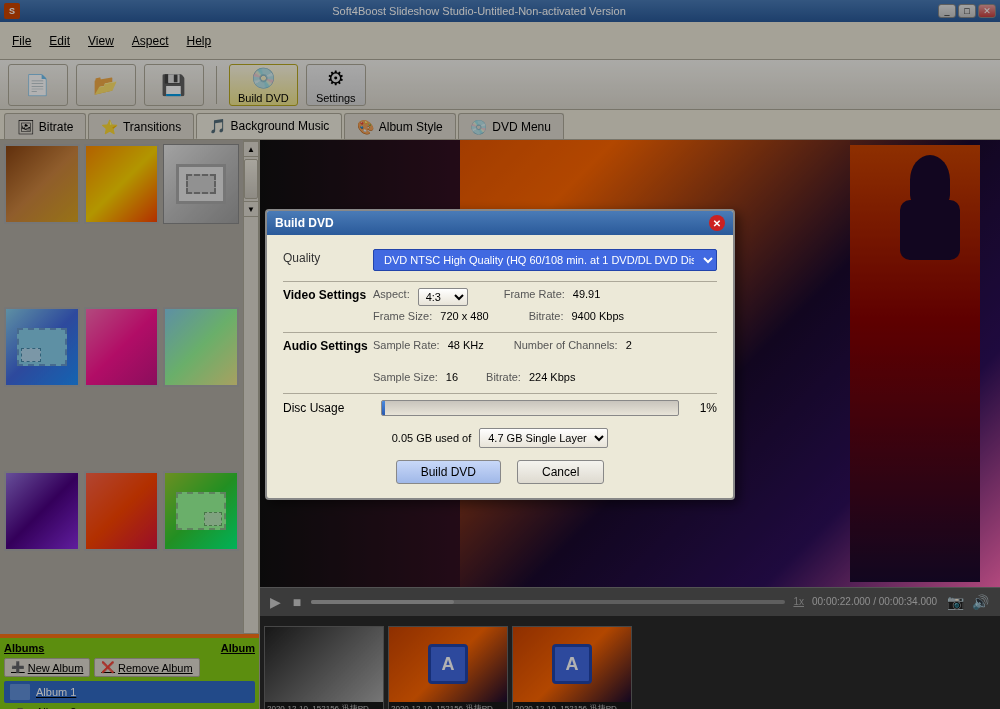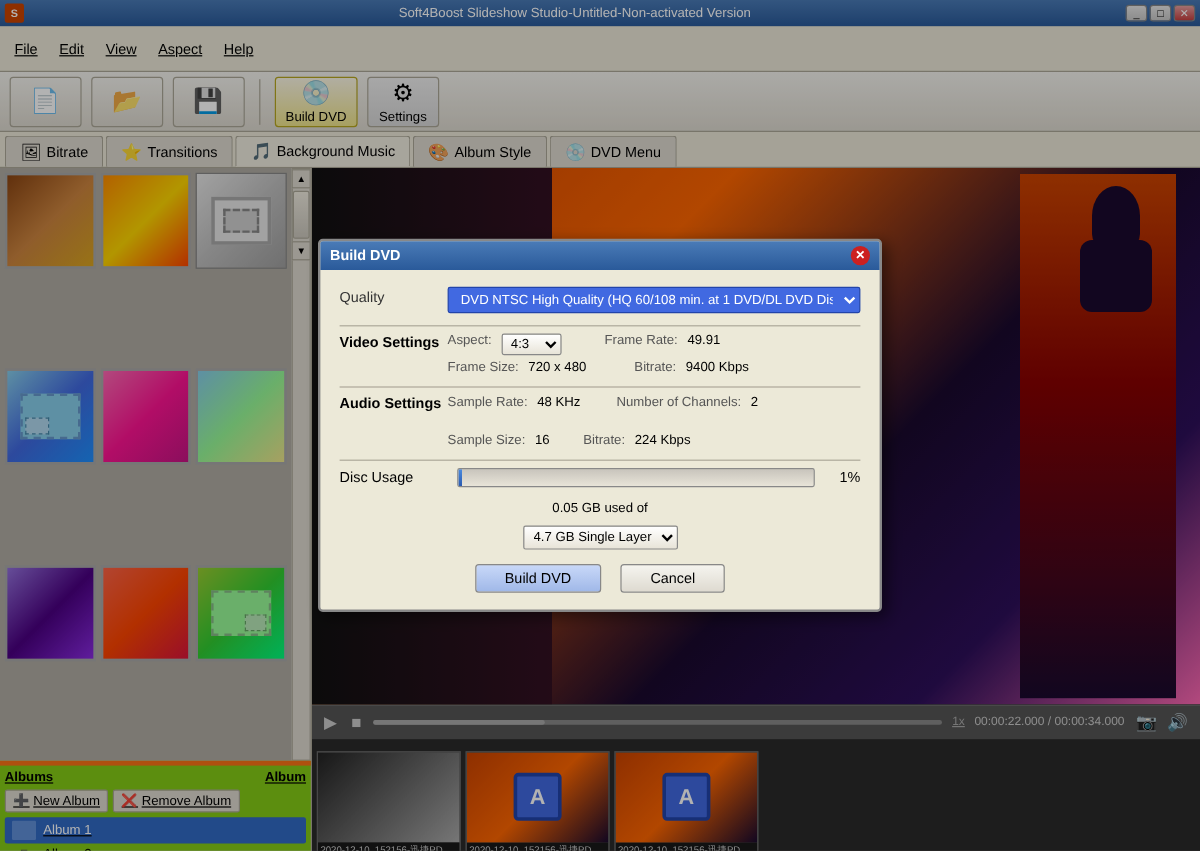--- a/index.html
+++ b/index.html
@@ -107,21 +107,21 @@
     .setting-pair { display: flex; gap: 4px; font-size: 11px; }
     .setting-key { color: #555; white-space: nowrap; }
     .setting-val { color: #000; font-weight: 500; }
 
     .progress-row { display: flex; align-items: center; gap: 8px; margin-bottom: 12px; }
     .progress-label { width: 90px; font-size: 12px; flex-shrink: 0; }
     .progress-bar-outer { flex: 1; height: 16px; background: linear-gradient(to bottom, #c8c4bc, #e8e4d8); border: 1px solid #888; border-radius: 2px; overflow: hidden; }
     .progress-bar-inner { width: 1%; height: 100%; background: linear-gradient(to bottom, #4a8adf, #2a5aaf); }
     .progress-pct { font-size: 12px; min-width: 30px; text-align: right; }
 
-    .disc-usage-row { display: flex; align-items: center; justify-content: center; gap: 8px; margin-bottom: 12px; font-size: 11px; flex-direction: column; }
+    .disc-usage-row { display: flex; align-items: center; justify-content: center; gap: 8px; margin-bottom: 12px; font-size: 11px; }
     .disc-select { padding: 2px 4px; border: 1px solid #888; background: linear-gradient(to bottom, #fff, #e8e4d8); font-size: 11px; border-radius: 2px; }
 
     .dialog-buttons { display: flex; justify-content: center; gap: 16px; margin-top: 8px; }
     .dlg-btn { padding: 4px 24px; border: 1px solid #888; border-radius: 3px; cursor: pointer; font-size: 12px; background: linear-gradient(to bottom, #f5f4ef, #dedad0); }
     .dlg-btn-primary { background: linear-gradient(to bottom, #c8d8f8, #a0b8e8); }
 
     
     #vol-controls { display: flex; align-items: center; gap: 4px; }
   </style>
 </head>

